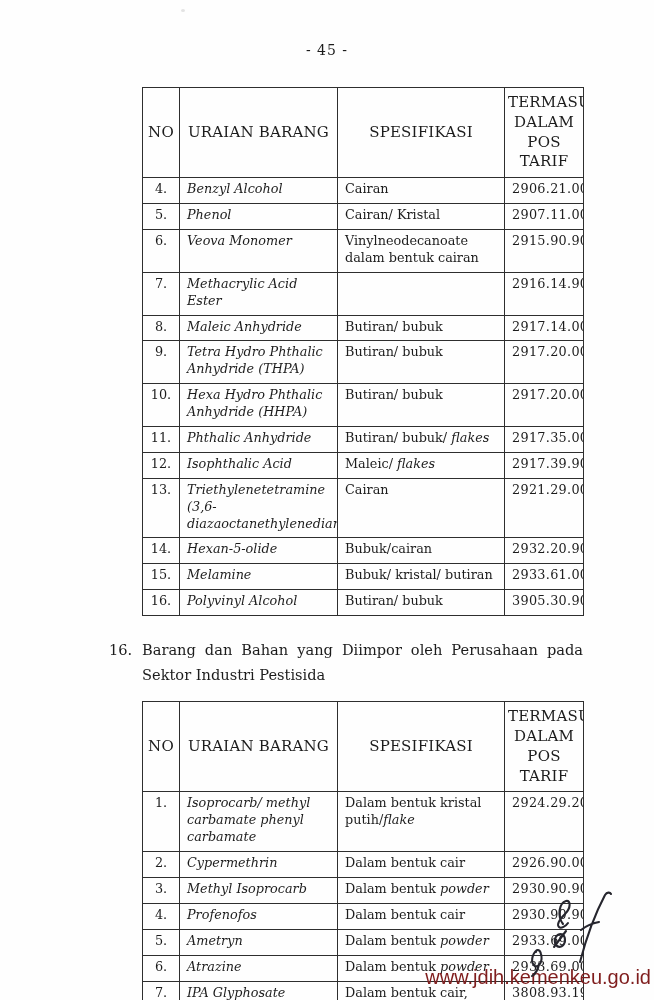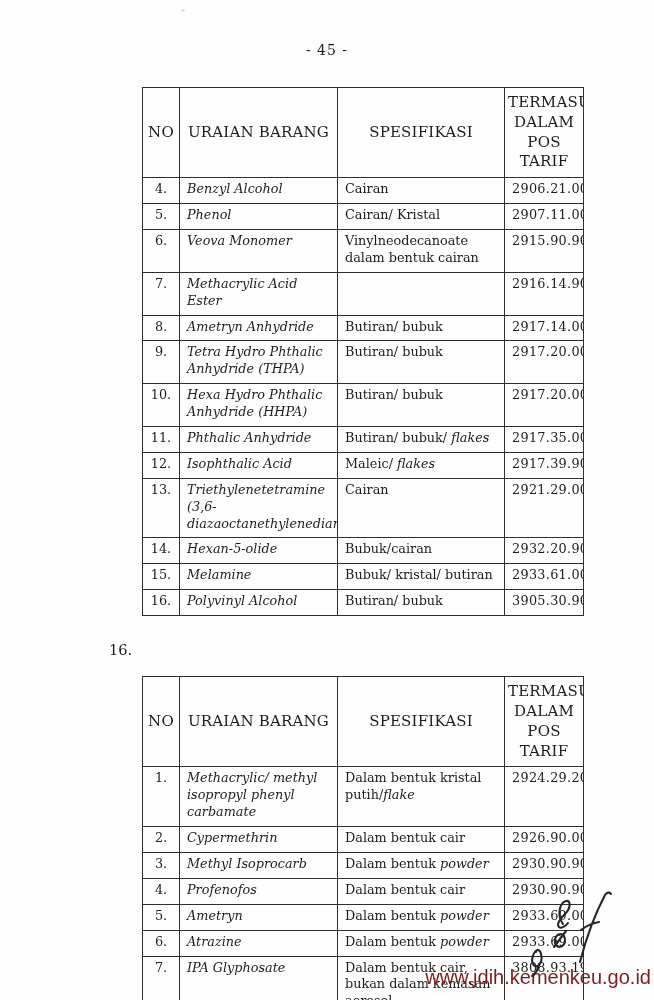--- a/index.html
+++ b/index.html
@@ -124,21 +124,21 @@
         <td class="c-tariff">2915.90.90</td>
       </tr>
       <tr>
         <td class="c-no">7.</td>
         <td class="c-item">Methacrylic Acid Ester</td>
         <td class="c-spec"></td>
         <td class="c-tariff">2916.14.90</td>
       </tr>
       <tr>
         <td class="c-no">8.</td>
-        <td class="c-item">Ametryn Anhydride</td>
+        <td class="c-item">Maleic Anhydride</td>
         <td class="c-spec"><span>Butiran/ bubuk</span></td>
         <td class="c-tariff">2917.14.00</td>
       </tr>
       <tr>
         <td class="c-no">9.</td>
         <td class="c-item">Tetra Hydro Phthalic Anhydride (THPA)</td>
         <td class="c-spec"><span>Butiran/ bubuk</span></td>
         <td class="c-tariff">2917.20.00</td>
       </tr>
       <tr>
@@ -181,41 +181,42 @@
         <td class="c-no">16.</td>
         <td class="c-item">Polyvinyl Alcohol</td>
         <td class="c-spec"><span>Butiran/ bubuk</span></td>
         <td class="c-tariff">3905.30.90</td>
       </tr>
     </tbody>
   </table>
 
   <div class="section-heading">
     <span class="sec-no">16.</span>
+    <div class="sec-title">Barang dan Bahan yang Diimpor oleh Perusahaan pada Sektor Industri Pestisida</div>
   </div>
 
   <table class="goods">
     <colgroup>
         <col style="width:37px">
         <col style="width:158px">
         <col style="width:167px">
         <col style="width:79px">
       </colgroup>
     <thead>
       <tr>
         <th>NO</th>
         <th>URAIAN BARANG</th>
         <th>SPESIFIKASI</th>
         <th>TERMASUK DALAM POS TARIF</th>
       </tr>
     </thead>
     <tbody>
       <tr>
         <td class="c-no">1.</td>
-        <td class="c-item">Methacrylic/ methyl isopropyl phenyl carbamate</td>
+        <td class="c-item">Isoprocarb/ methyl carbamate phenyl carbamate</td>
         <td class="c-spec"><span>Dalam bentuk kristal putih/</span><span style="font-style: italic;">flake</span></td>
         <td class="c-tariff">2924.29.20</td>
       </tr>
       <tr>
         <td class="c-no">2.</td>
         <td class="c-item">Cypermethrin</td>
         <td class="c-spec"><span>Dalam bentuk cair</span></td>
         <td class="c-tariff">2926.90.00</td>
       </tr>
       <tr>

